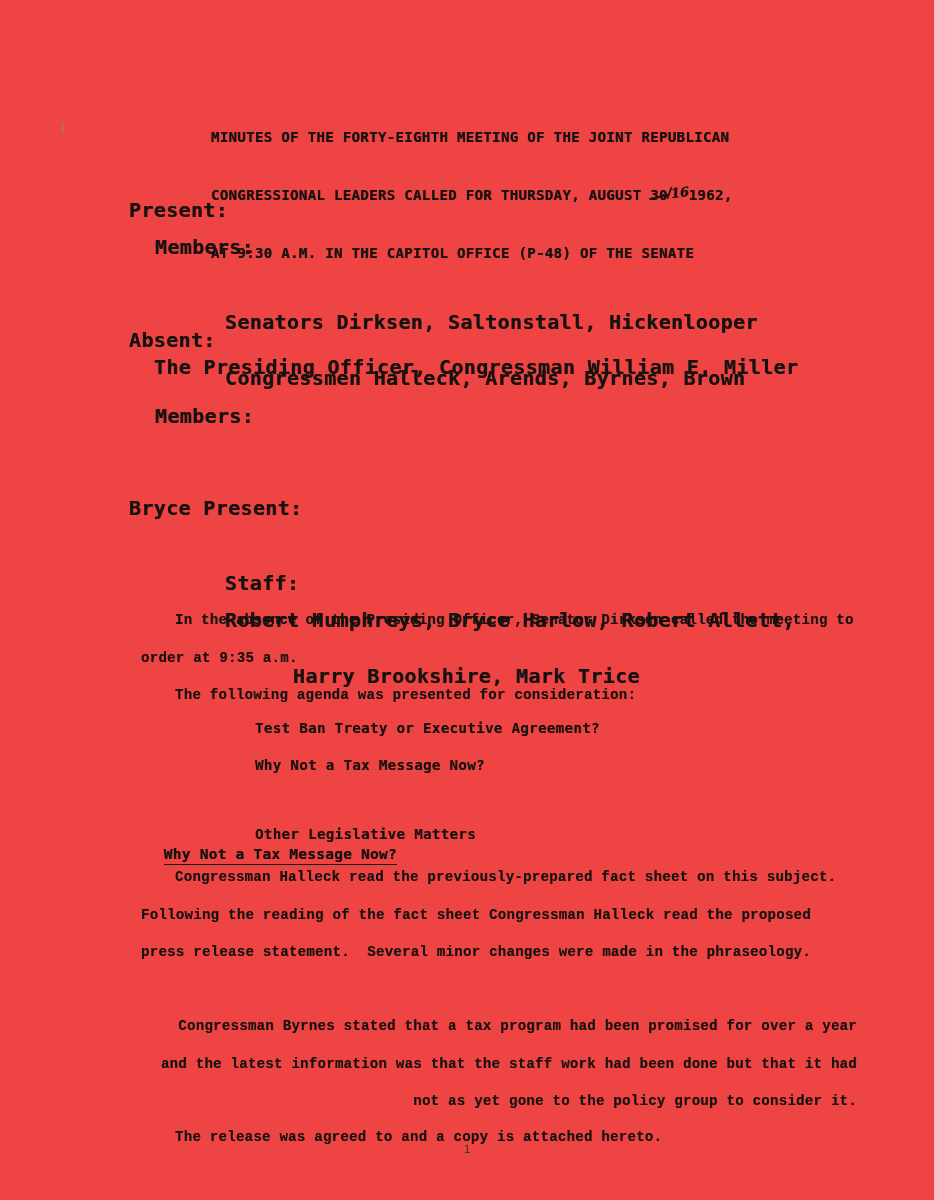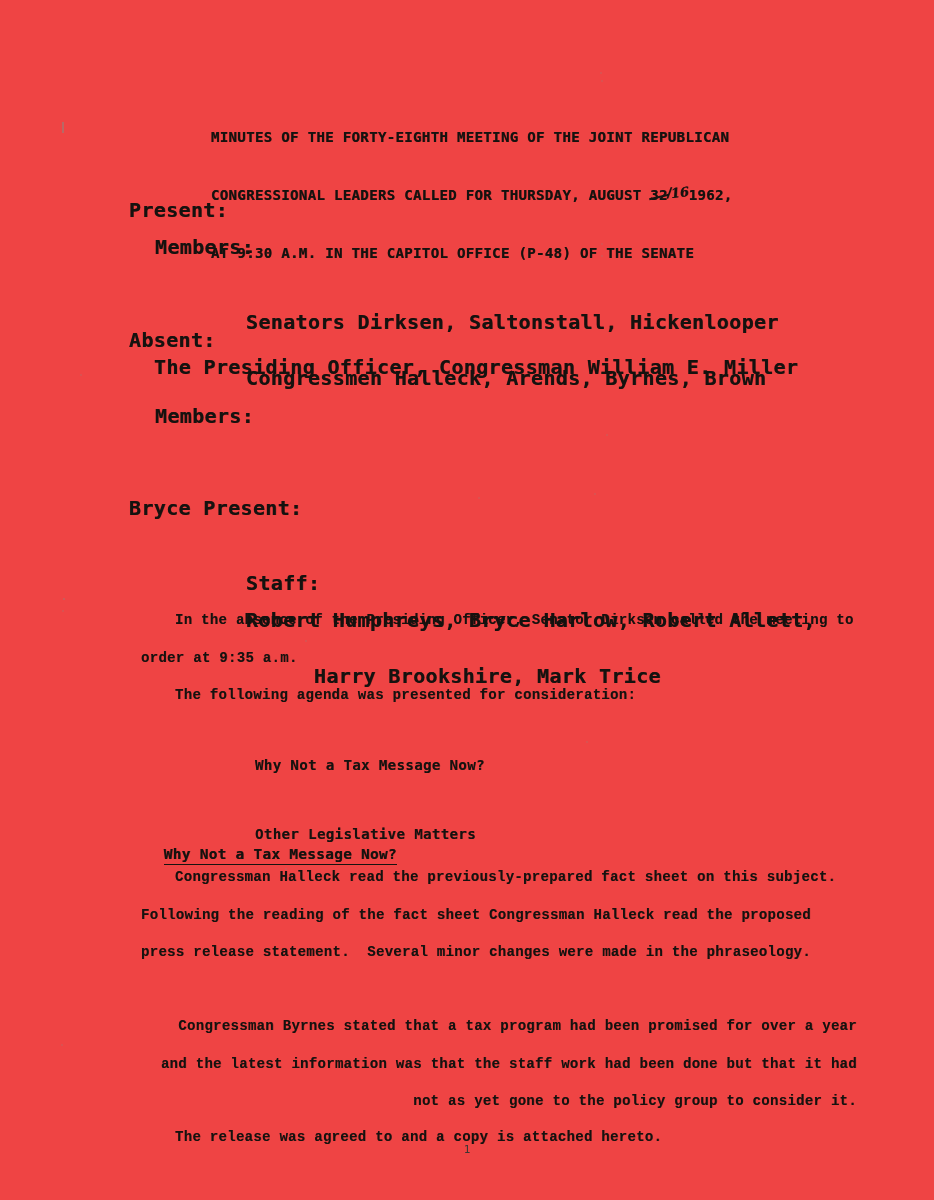--- a/index.html
+++ b/index.html
@@ -66,21 +66,21 @@
     font-weight: 700;
     font-size: 13px;
     letter-spacing: 0;
     transform: translateY(-3px) rotate(-7deg);
     margin: 0 0px 0 -1px;
   }
 
   
   .lbl-l1 { left: 129px; }   
   .lbl-l2 { left: 155px; }   
-  .lbl-l3 { left: 246px; }   
+  .lbl-l3 { left: 225px; }   
   .lbl-l2b { left: 154px; }  
 
   .two-line { line-height: 18.6px; }
   .two-line span { display: block; }
 
   
   #staff-block span { display: block; }
   #staff-block .cont { padding-left: 68px; }
 
   
@@ -169,21 +169,21 @@
   <div class="speck dot faint" style="left:606px; top:434px;"></div>
   <div class="speck dot faint" style="left:594px; top:493px;"></div>
   <div class="speck dot faint" style="left:478px; top:497px;"></div>
   <div class="speck dot faint" style="left:586px; top:741px;"></div>
   <div class="speck dot faint" style="left:285px; top:868px;"></div>
   <div class="speck dot faint" style="left:253px; top:915px;"></div>
   <div class="speck dot faint" style="left:305px; top:640px;"></div>
 
   <div class="tw" id="title-block">
     <span class="tline">MINUTES OF THE FORTY-EIGHTH MEETING OF THE JOINT REPUBLICAN</span>
-    <span class="tline"><span>CONGRESSIONAL LEADERS CALLED FOR THURSDAY, AUGUST </span><span class="date-strike">32</span><span class="date-hand">/</span><span class="date-hand">16</span><span>1962,</span></span>
+    <span class="tline"><span>CONGRESSIONAL LEADERS CALLED FOR THURSDAY, AUGUST </span><span class="date-strike">30</span><span class="date-hand">/</span><span class="date-hand">16</span><span>1962,</span></span>
     <span class="tline">AT 9:30 A.M. IN THE CAPITOL OFFICE (P-48) OF THE SENATE</span>
   </div>
 
   <div class="tw lbl-l1" style="top:201px;">Present:</div>
   <div class="tw lbl-l2" style="top:238px;">Members:</div>
   <div class="tw lbl-l3 two-line" style="top:276px;">
     <span>Senators Dirksen, Saltonstall, Hickenlooper</span>
     <span>Congressmen Halleck, Arends, Byrnes, Brown</span>
   </div>
 
@@ -194,20 +194,21 @@
   <div class="tw lbl-l1" style="top:499px;">Bryce Present:</div>
   <div class="tw lbl-l3 two-line" id="staff-block" style="top:537px;">
     <span><span>Staff:</span>  <span>Robert Humphreys, Bryce Harlow, Robert Allett,</span></span>
     <span class="cont">Harry Brookshire, Mark Trice</span>
   </div>
 
   <div class="para" style="top:602px;">In the absence of the Presiding Officer, Senator Dirksen called the meeting to order at 9:35 a.m.</div>
 
   <div class="para" style="top:677px;">The following agenda was presented for consideration:</div>
 
+  <div class="tw agenda-item" style="top:719px;">Test Ban Treaty or Executive Agreement?</div>
   <div class="tw agenda-item" style="top:756px;">Why Not a Tax Message Now?</div>
   <div class="tw agenda-item" style="top:797px;margin-top:28px;">Other Legislative Matters</div>
 
   <div class="tw" id="section-heading">
     <span class="ul">Why Not a Tax Message Now?</span>
   </div>
 
   <div class="para" style="top:859px;">Congressman Halleck read the previously-prepared fact sheet on this subject.  Following the reading of the fact sheet Congressman Halleck read the proposed press release statement.  Several minor changes were made in the phraseology.</div>
   <div class="para" style="top:1008px;text-align:right;">Congressman Byrnes stated that a tax program had been promised for over a year and the latest information was that the staff work had been done but that it had not as yet gone to the policy group to consider it.</div>
   <div class="para" style="top:1119px;">The release was agreed to and a copy is attached hereto.</div>

